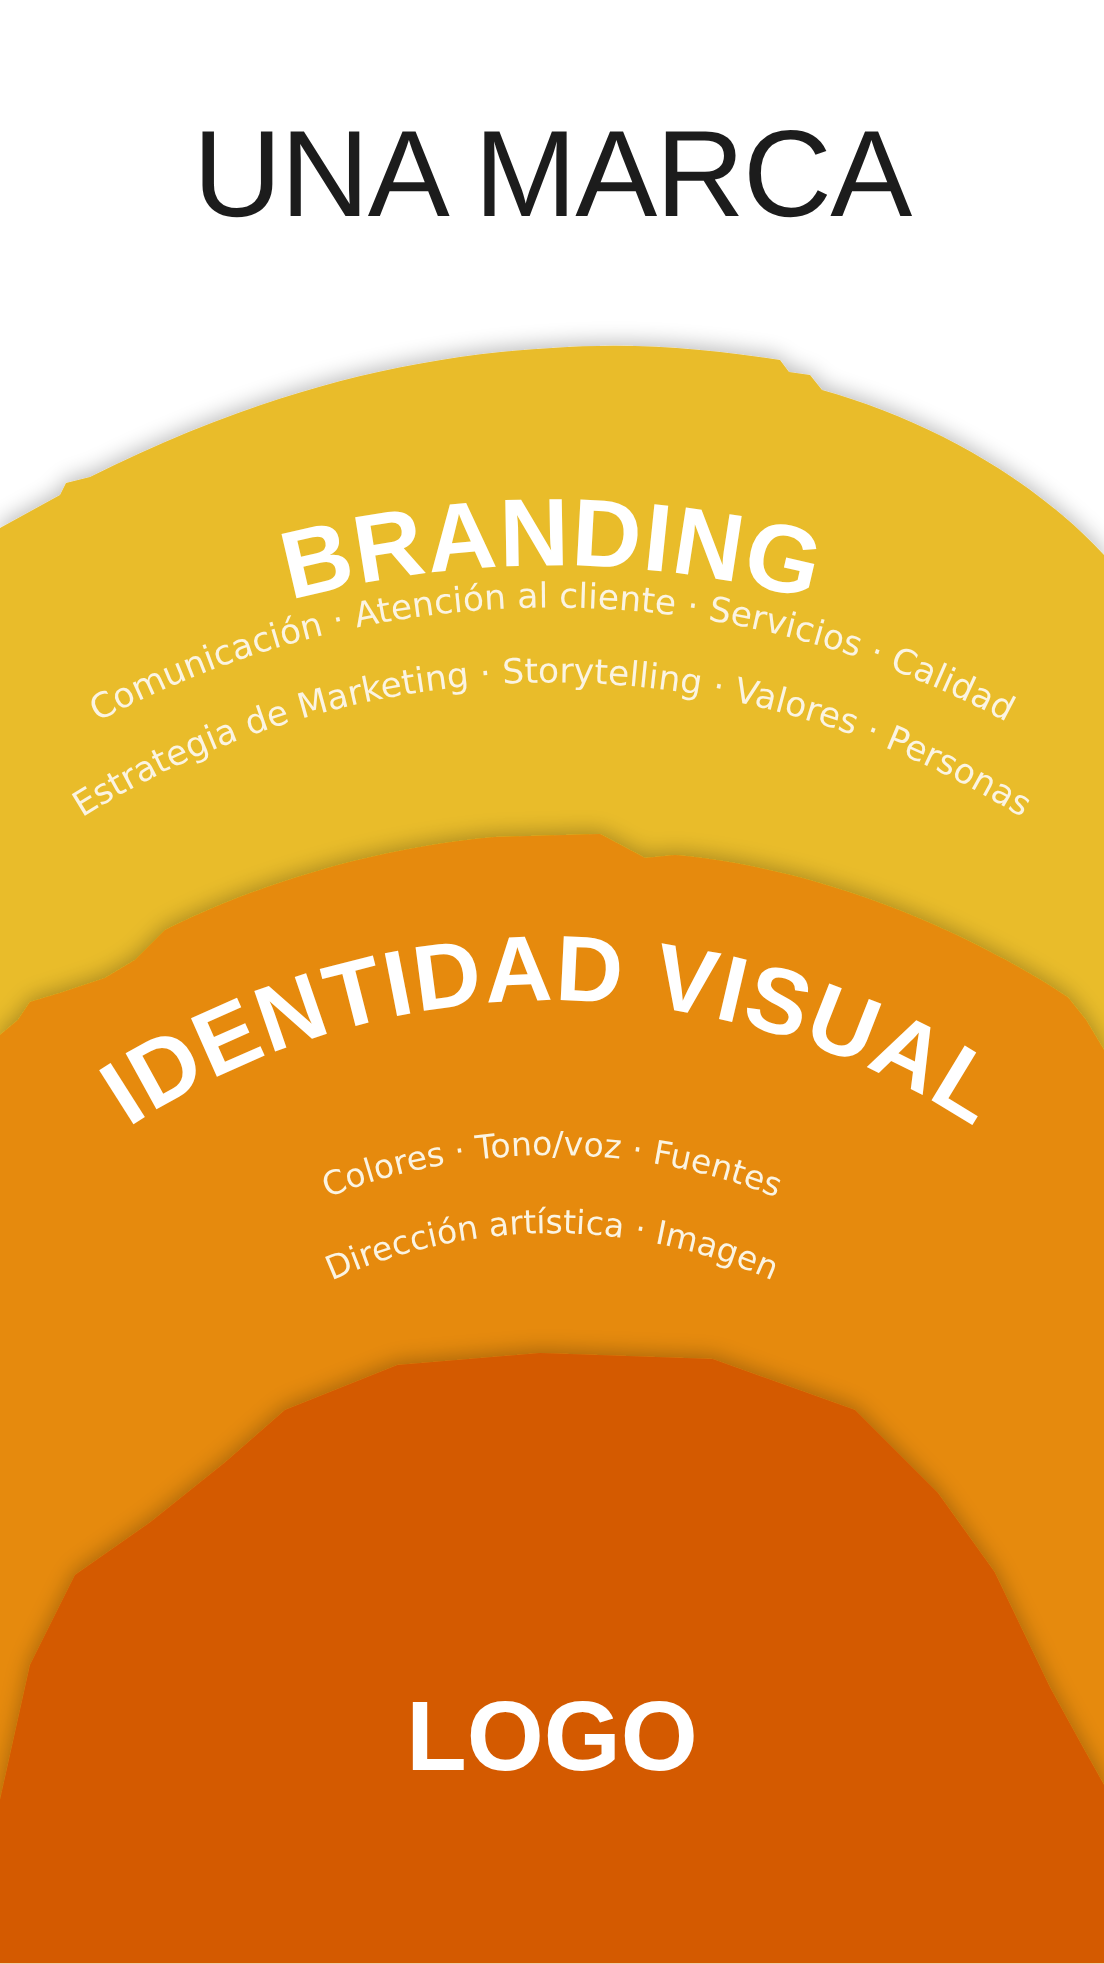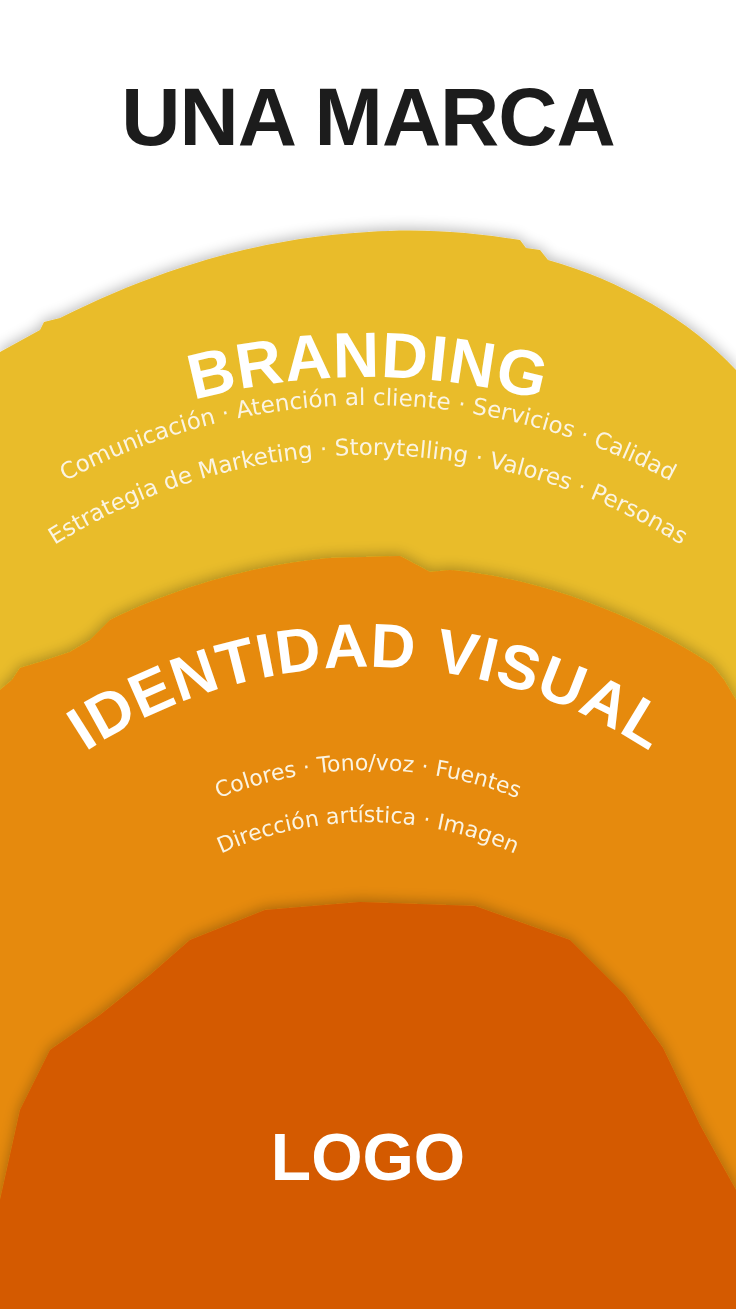--- a/index.html
+++ b/index.html
@@ -14,21 +14,21 @@
       overflow: hidden;
       font-family: "Liberation Sans", "DejaVu Sans", sans-serif;
     }
     .title {
       position: absolute;
       left: 0;
       top: 76px;
       width: 736px;
       text-align: center;
       font-family: "Liberation Sans", sans-serif;
-      font-weight: 700;
+      font-weight: 400;
       font-size: 82px;
       letter-spacing: -1px;
       color: #1c1c1c;
       line-height: 1;
     }
     svg.diagram {
       position: absolute;
       left: 0;
       top: 0;
       width: 736px;

